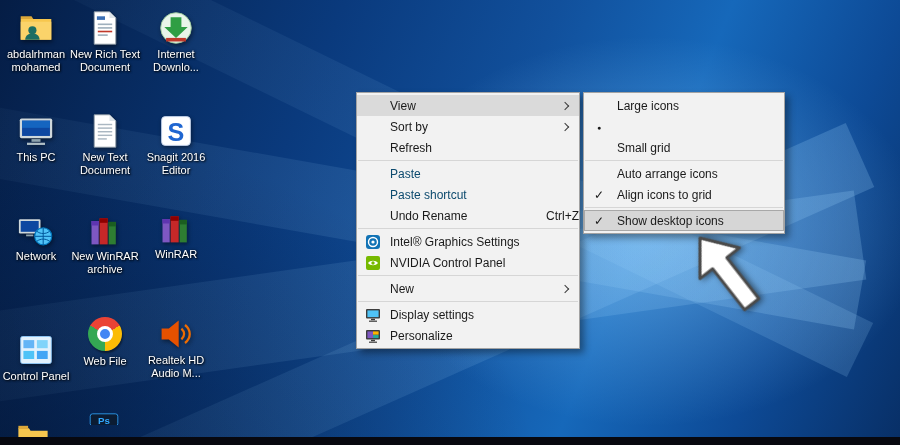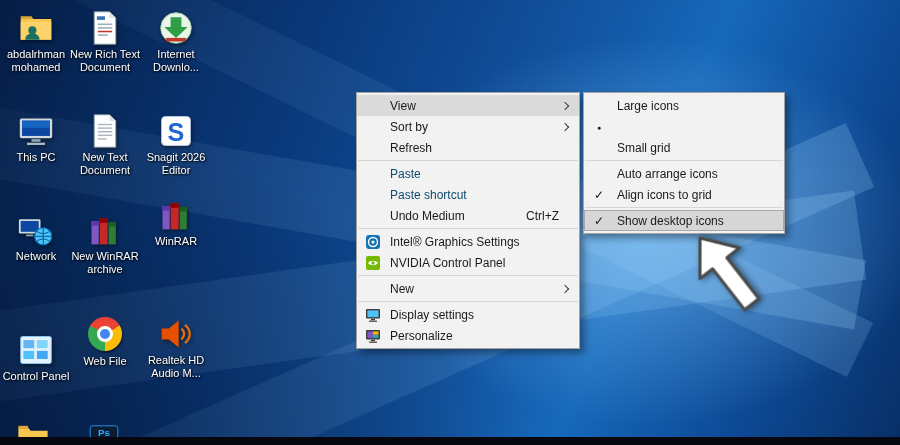--- a/index.html
+++ b/index.html
@@ -39,21 +39,21 @@
 
   
   .menu { position:absolute; background:#f2f2f2; border:1px solid #a3a3a3; padding:2px 0;
           box-shadow:4px 4px 7px rgba(0,0,0,.38); font-size:12px; color:#1a1a1a; }
   .mi { position:relative; height:21px; display:flex; align-items:center;
         padding:0 28px 0 33px; white-space:nowrap; cursor:default; }
   .mi.hl { background:#dadada; }
   .mi.hlb { background:#d6d6d6; outline:1px solid #a8a8a8; outline-offset:-1px; }
   .mi.dis { color:#0c4a6e; }
   .mi .lbl { flex:1; }
-  .mi .shortcut { position:absolute; right:20px; }
+  .mi .shortcut { position:absolute; right:0; }
   .chev { position:absolute; right:11px; top:50%; width:6px; height:6px;
           border-top:1.5px solid #3a3a3a; border-right:1.5px solid #3a3a3a;
           transform:translateY(-50%) rotate(45deg); }
   .check { position:absolute; left:10px; top:50%; transform:translateY(-50%);
            font-size:12px; color:#1a1a1a; }
   .radio { position:absolute; left:13px; top:50%; transform:translateY(-50%);
            font-size:7px; color:#1a1a1a; }
   .sep { height:1px; background:#d6d6d6; margin:2px 1px; }
   .mic { position:absolute; left:8px; top:50%; transform:translateY(-50%);
          width:16px; height:16px; }
@@ -187,24 +187,24 @@
     <div class="lbl">Internet Downlo...</div>
   </div>
 
   <div class="dicon" style="left:139px;top:113px">
     <div class="img">
       <svg viewBox="0 0 40 40">
           <rect x="4" y="4" width="32" height="32" rx="4" fill="#ffffff" stroke="#c4d4ec"></rect>
           <text x="20" y="31" text-anchor="middle" font-size="28" font-weight="bold" fill="#1f66d1" font-family="Liberation Sans, sans-serif">S</text>
         </svg>
     </div>
-    <div class="lbl">Snagit 2026 Editor</div>
-  </div>
-
-  <div class="dicon" style="left:139px;top:197px">
+    <div class="lbl">Snagit 2016 Editor</div>
+  </div>
+
+  <div class="dicon" style="left:139px;top:210px">
     <div class="img">
       <svg viewBox="0 0 40 40">
           <rect x="5" y="10" width="8" height="26" fill="#7e57c2"></rect>
           <rect x="5" y="10" width="8" height="5" fill="#5e35b1"></rect>
           <rect x="14" y="7" width="9" height="29" fill="#c62828"></rect>
           <rect x="14" y="7" width="9" height="5" fill="#8e0000"></rect>
           <rect x="24" y="11" width="8" height="25" fill="#2e7d32"></rect>
           <rect x="24" y="11" width="8" height="5" fill="#1b5e20"></rect>
         </svg>
     </div>
@@ -221,21 +221,21 @@
     </div>
     <div class="lbl">Realtek HD Audio M...</div>
   </div>
 
   <div class="partial" style="left:16px;top:424px;width:34px;height:13px">
     <svg viewBox="0 0 40 16" width="34" height="13">
         <path d="M2 4h13l2 3h21v9H2z" fill="#f7c64e"></path>
         <path d="M2 1h12v4H2z" fill="#dca83a"></path>
       </svg>
   </div>
-  <div class="partial" style="left:88px;top:424px;width:32px;height:13px">
+  <div class="partial" style="left:88px;top:412px;width:32px;height:13px">
     <svg viewBox="0 0 36 16" width="32" height="13">
         <rect x="1" y="1" width="34" height="15" rx="3" fill="#0b1c33" stroke="#31a8ff"></rect>
         <text x="18" y="14" text-anchor="middle" font-size="12" font-weight="bold" fill="#31a8ff" font-family="Liberation Sans, sans-serif">Ps</text>
       </svg>
   </div>
 
   <div class="menu" style="left:356px;top:92px;width:224px">
     <div class="mi hl">
       <span class="lbl">View</span>
       <span class="chev"></span>
@@ -248,21 +248,21 @@
       <span class="lbl">Refresh</span>
     </div>
     <div class="sep"></div>
     <div class="mi dis">
       <span class="lbl">Paste</span>
     </div>
     <div class="mi dis">
       <span class="lbl">Paste shortcut</span>
     </div>
     <div class="mi">
-      <span class="lbl">Undo Medium</span>
+      <span class="lbl">Undo Rename</span>
       <span class="shortcut">Ctrl+Z</span>
     </div>
     <div class="sep"></div>
     <div class="mi">
       <span class="mic">
         <svg viewBox="0 0 16 16">
             <rect x="1" y="1" width="14" height="14" rx="3" fill="#1273b5"></rect>
             <circle cx="8" cy="8" r="4.5" fill="none" stroke="#fff" stroke-width="1.4"></circle>
             <circle cx="8" cy="8" r="1.6" fill="#fff"></circle>
           </svg>

